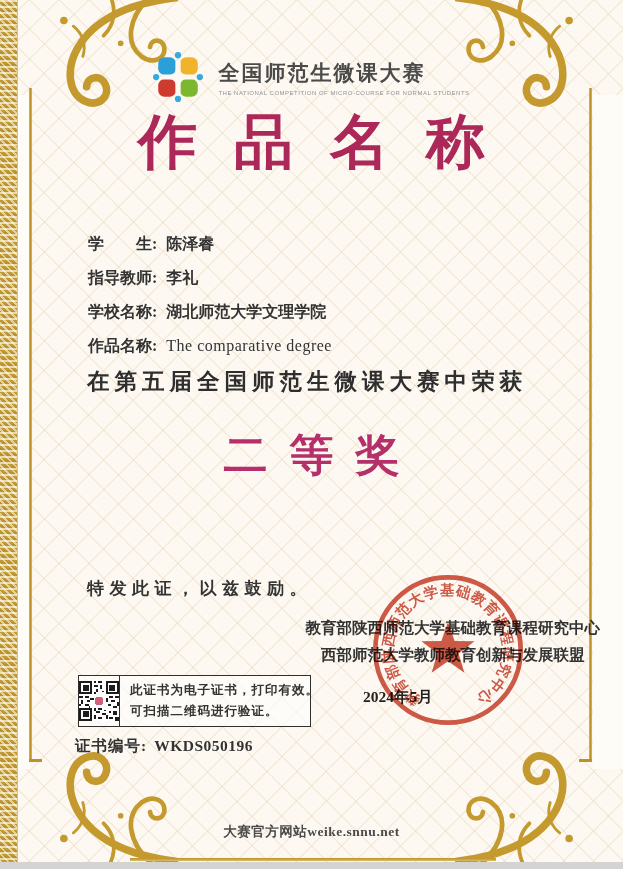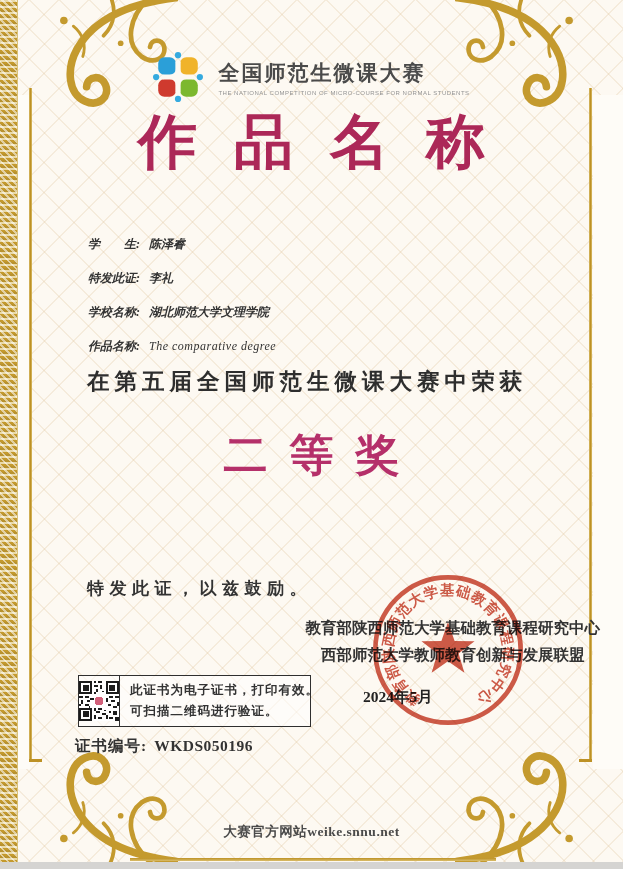--- a/index.html
+++ b/index.html
@@ -46,21 +46,21 @@
   
   .logo-row{position:absolute;top:52px;left:0;right:0;display:flex;justify-content:center;align-items:center;gap:15px;}
   .logo-text{display:flex;flex-direction:column;}
   .logo-title{font-size:21px;letter-spacing:2px;color:#4a4a4a;font-weight:600;}
   .logo-sub{font-size:6px;letter-spacing:.5px;color:#939393;margin-top:3px;
     font-family:"Liberation Sans","DejaVu Sans",sans-serif;}
   
   .cert-title{position:absolute;top:103px;left:0;right:0;text-align:center;
     font-size:59px;font-weight:bold;color:#ac2858;letter-spacing:37px;padding-left:37px;white-space:nowrap;}
   
-  .fields{position:absolute;left:88px;top:227px;font-size:12px;font-weight:bold;font-style:italic;}
+  .fields{position:absolute;left:88px;top:227px;font-size:16px;font-weight:bold;}
   .field-row{height:34px;line-height:34px;white-space:pre;}
   .field-row .value{margin-left:9px;font-weight:bold;}
   .field-row .value.latin{font-weight:normal;letter-spacing:.5px;}
   
   .statement{position:absolute;left:87px;top:366px;font-size:22.5px;font-weight:bold;color:#2e2e2e;letter-spacing:5px;white-space:nowrap;}
   .award{position:absolute;left:0;right:0;top:426px;text-align:center;
     font-size:44px;font-weight:bold;color:#b5306a;letter-spacing:22px;padding-left:22px;}
   .closing{position:absolute;left:87px;top:533px;font-size:17px;font-weight:bold;letter-spacing:5.5px;margin-top:44px;}
   
   .issuers{position:absolute;right:23px;top:615px;text-align:center;font-size:15.5px;font-weight:bold;line-height:26.5px;color:#333;white-space:nowrap;}
@@ -151,21 +151,21 @@
     <div class="logo-text">
       <span class="logo-title">全国师范生微课大赛</span>
       <span class="logo-sub">THE NATIONAL COMPETITION OF MICRO-COURSE FOR NORMAL STUDENTS</span>
     </div>
   </div>
 
   <div class="cert-title">作品名称</div>
 
   <div class="fields">
     <div class="field-row"><span>学　　生:</span><span class="value">陈泽睿</span></div>
-    <div class="field-row"><span>特发此证:</span><span class="value">李礼</span></div>
+    <div class="field-row"><span>指导教师:</span><span class="value">李礼</span></div>
     <div class="field-row"><span>学校名称:</span><span class="value">湖北师范大学文理学院</span></div>
     <div class="field-row"><span>作品名称:</span><span class="value latin">The comparative degree</span></div>
   </div>
 
   <div class="statement">在第五届全国师范生微课大赛中荣获</div>
   <div class="award">二等奖</div>
   <div class="closing">特发此证，以兹鼓励。</div>
 
   <div class="issuers">
     <div>教育部陕西师范大学基础教育课程研究中心</div>

